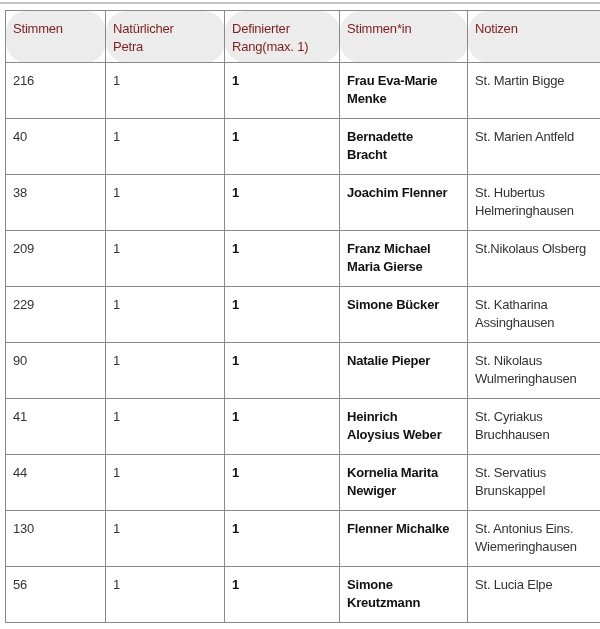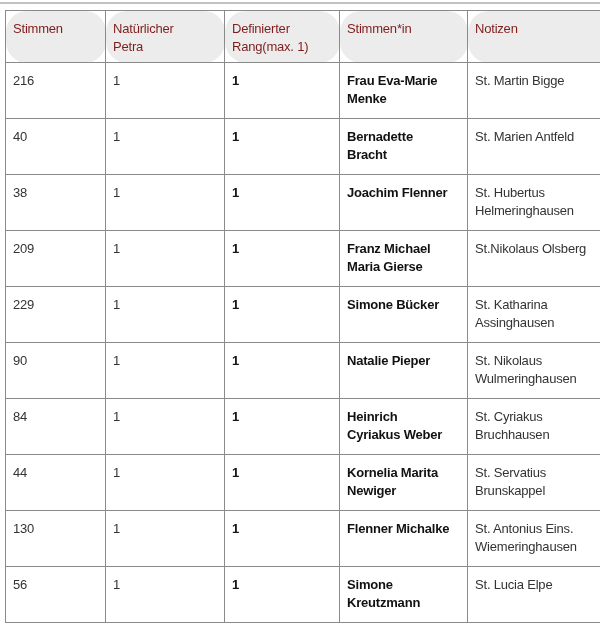--- a/index.html
+++ b/index.html
@@ -114,25 +114,25 @@
       </tr>
       <tr>
         <td class="col-0">90</td>
         <td class="col-1">1</td>
         <td class="col-2 bold">1</td>
         <td class="col-3 bold">Natalie Pieper</td>
         <td class="col-4">St. Nikolaus
 Wulmeringhausen</td>
       </tr>
       <tr>
-        <td class="col-0">84</td>
+        <td class="col-0">41</td>
         <td class="col-1">1</td>
         <td class="col-2 bold">1</td>
         <td class="col-3 bold">Heinrich
-Cyriakus Weber</td>
+Aloysius Weber</td>
         <td class="col-4">St. Cyriakus
 Bruchhausen</td>
       </tr>
       <tr>
         <td class="col-0">44</td>
         <td class="col-1">1</td>
         <td class="col-2 bold">1</td>
         <td class="col-3 bold">Kornelia Marita
 Newiger</td>
         <td class="col-4">St. Servatius

